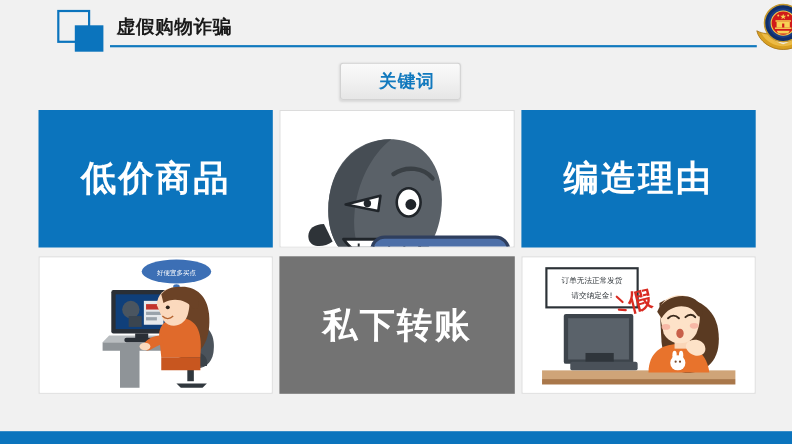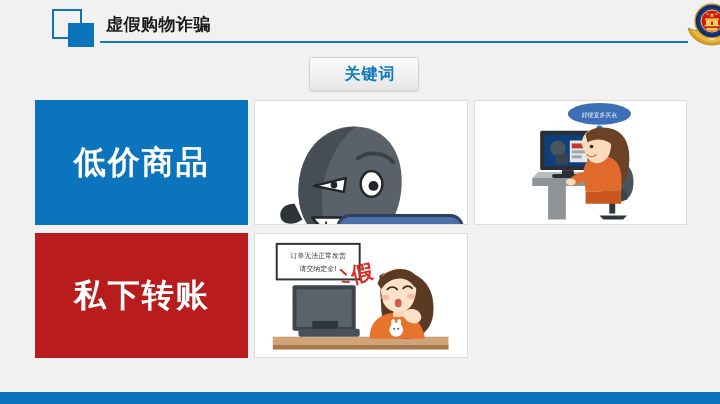--- a/index.html
+++ b/index.html
@@ -105,21 +105,21 @@
   .tile-text {
     display: flex;
     align-items: center;
     justify-content: center;
     color: #ffffff;
     font-size: 32px;
     font-weight: bold;
     letter-spacing: 2px;
   }
   .tile-dark  { background: #0b74bd; }
-  .tile-light { background: #b91c1c; }
+  .tile-light { background: #737373; }
 
   .tile-photo {
     background: #ffffff;
     border: 1px solid #dcdcdc;
     text-align: right;
   }
 
   
   .illu { position: absolute; inset: 0; }
 
@@ -226,20 +226,21 @@
       </g>
 
       <path d="M108 206 C118 192 142 188 162 196 C176 202 176 218 160 222 C136 228 112 224 106 216 Z" fill="#4a2c18"></path>
       <path d="M104 216 C96 210 86 212 82 220 C78 230 88 238 100 236 C112 234 118 226 112 218 Z" fill="#e8c559" stroke="#7a5c12" stroke-width="2"></path>
       <ellipse cx="98" cy="224" rx="5" ry="4" fill="#8a6a18"></ellipse>
 
       <path d="M60 216 L196 216 L210 244 L48 244 Z" fill="#2b3138"></path>
     </svg>
   </div>
 
+  <div class="tile tile-text tile-dark">编造理由</div>
 
   <div class="tile tile-photo">
     <svg class="illu" viewBox="0 0 214 125" preserveAspectRatio="xMidYMid meet">
       <rect x="0" y="0" width="214" height="125" fill="#ffffff"></rect>
 
       <ellipse cx="126" cy="13" rx="32" ry="11" fill="#3c6fb5"></ellipse>
       <text x="126" y="16" font-family="'DejaVu Sans',sans-serif" font-size="6" fill="#ffffff" text-anchor="middle">好便宜多买点</text>
       <ellipse cx="126" cy="27" rx="3" ry="2.2" fill="#3c6fb5"></ellipse>
 
       <path d="M58 78 L156 78 L156 86 L92 86 L92 120 L74 120 L74 86 L58 86 Z" fill="#8f9498"></path>

